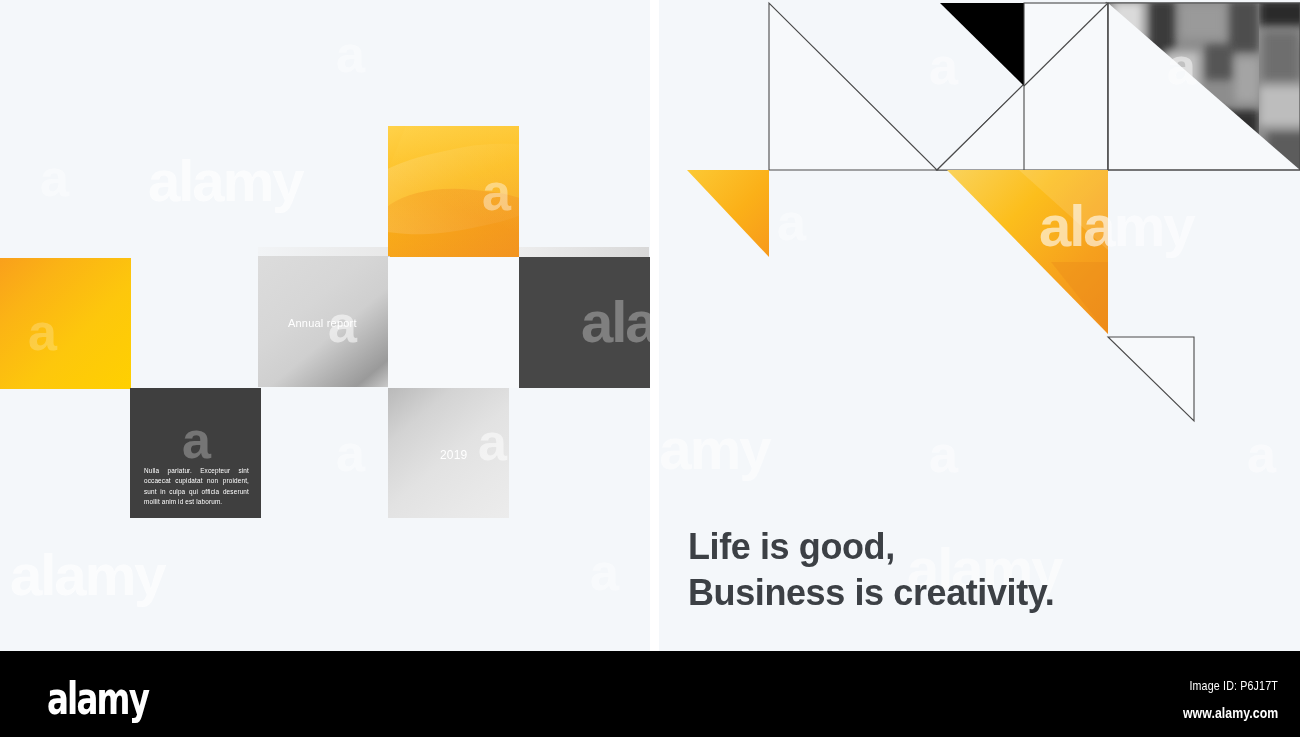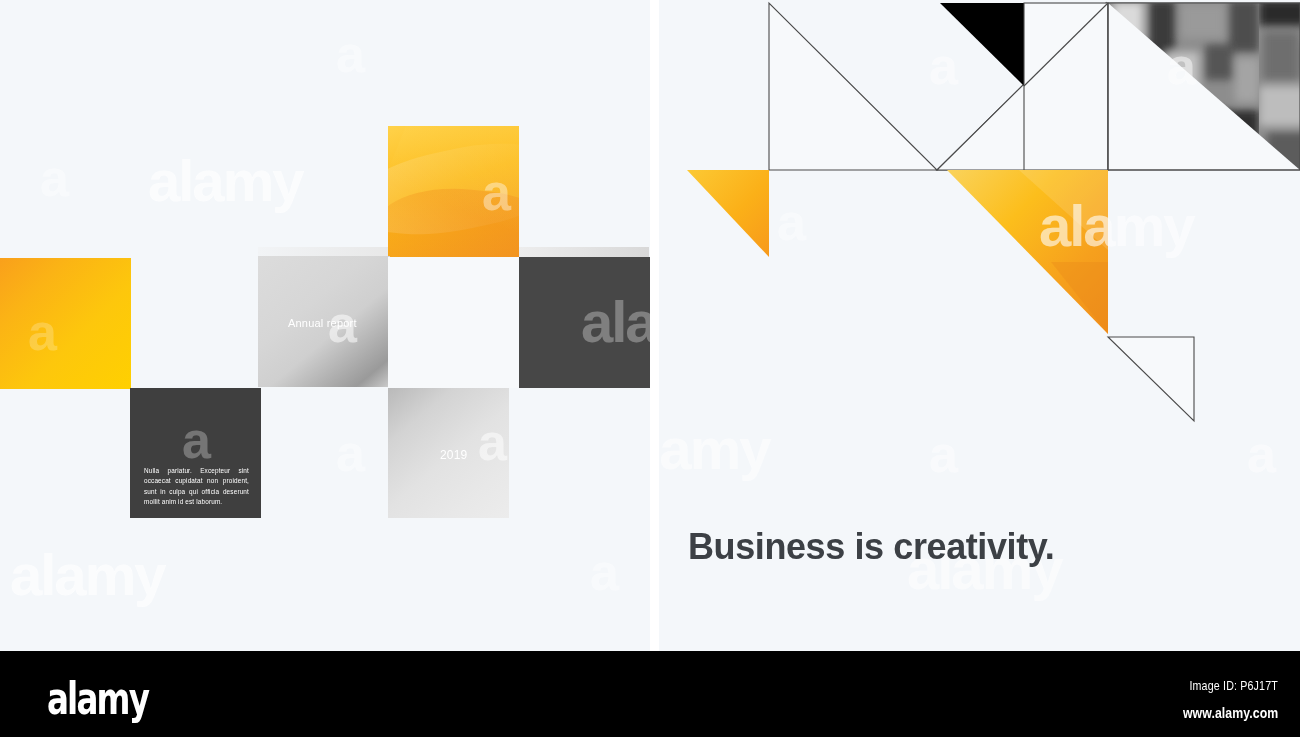--- a/index.html
+++ b/index.html
@@ -283,20 +283,21 @@
     <span class="wm wm-word" style="left:380px; top:197px; opacity:.60;">alamy</span>
     <span class="wm wm-a" style="left:270px; top:40px;  opacity:.48;">a</span>
     <span class="wm wm-a" style="left:508px; top:40px;  opacity:.48;">a</span>
     <span class="wm wm-a" style="left:118px; top:196px; opacity:.42;">a</span>
     <span class="wm wm-a" style="left:270px; top:428px; opacity:.48;">a</span>
     <span class="wm wm-a" style="left:588px; top:428px; opacity:.48;">a</span>
     <span class="wm wm-word" style="left:-44px; top:420px; opacity:.55;">alamy</span>
     <span class="wm wm-word" style="left:248px; top:540px; opacity:.55;">alamy</span>
 
     <div id="headline">
+      <span class="l1">Life is good,</span>
       <span class="l2">Business is creativity.</span>
     </div>
   </div>
 
   <div id="footer">
     <span id="alamy-logo">alamy</span>
     <span id="image-id">Image ID: P6J17T</span>
     <span id="alamy-url">www.alamy.com</span>
   </div>
 

